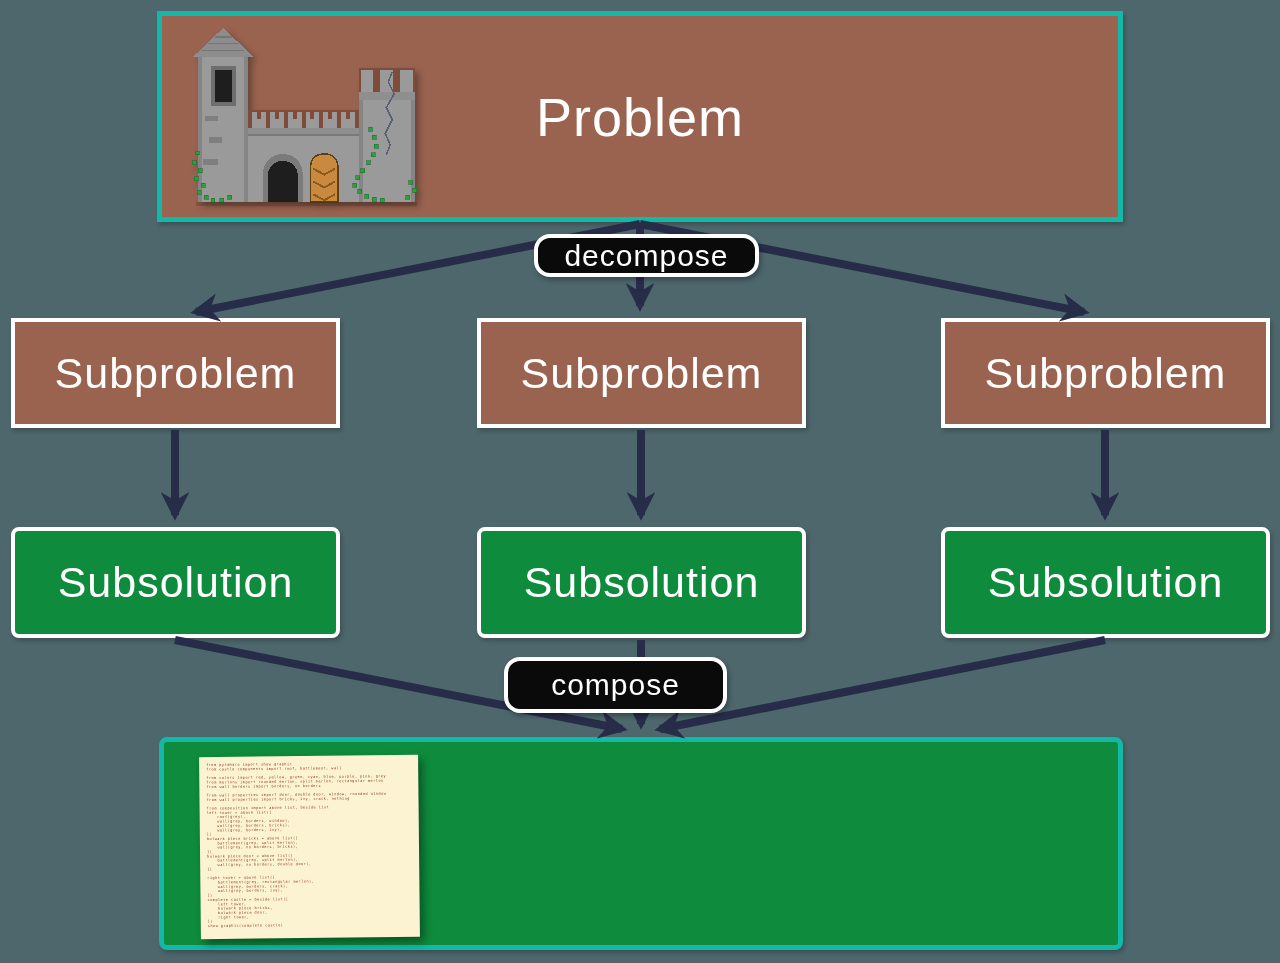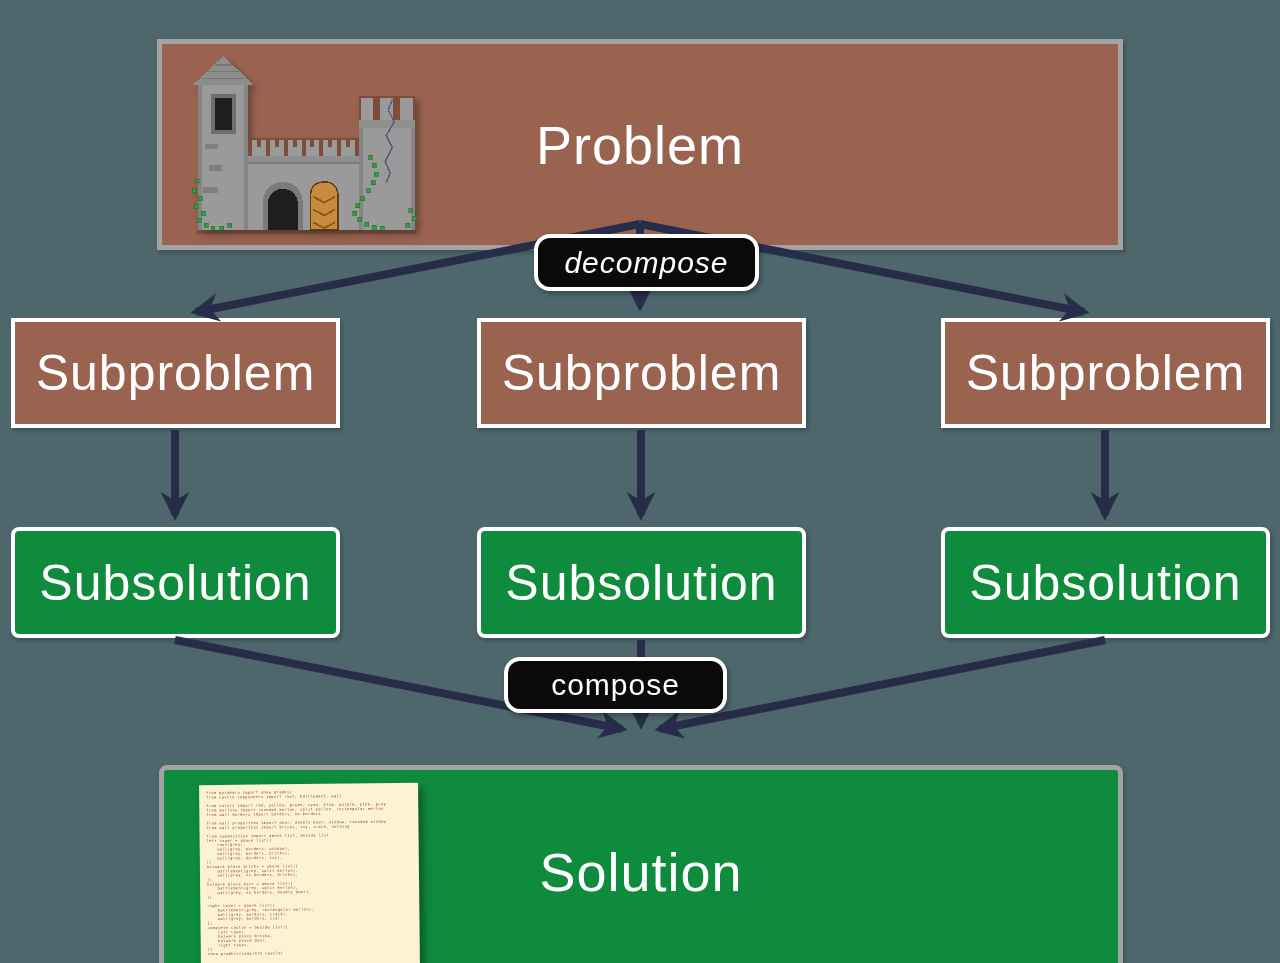--- a/index.html
+++ b/index.html
@@ -13,22 +13,22 @@
   .box {
     position:absolute;
     box-sizing:border-box;
     display:flex; align-items:center; justify-content:center;
     color:#ffffff;
     z-index:1;
     box-shadow:2px 3px 4px rgba(0,0,0,0.22);
   }
   .brown { background:#9a6350; }
   .green { background:#0e8b3c;border-radius:8px; }
-  .big-box { border:5px solid #a3a3a3; font-size:54px; letter-spacing:1px;margin-top:28px; }
-  .small-box { border:4px solid #ffffff; font-size:50px; letter-spacing:1px; }
+  .big-box { border:5px solid #14b8a6; font-size:54px; letter-spacing:1px; }
+  .small-box { border:4px solid #ffffff; font-size:43px; letter-spacing:1px; }
 
   #problem-box   { left:157px; top:11px;  width:966px; height:211px; }
   #solution-box  { left:159px; top:737px; width:964px; height:213px; }
 
   #subproblem-0  { left:11px;  top:318px; width:329px; height:110px; }
   #subproblem-1  { left:477px; top:318px; width:329px; height:110px; }
   #subproblem-2  { left:941px; top:318px; width:329px; height:110px; }
 
   #subsolution-0 { left:11px;  top:527px; width:329px; height:111px; }
   #subsolution-1 { left:477px; top:527px; width:329px; height:111px; }
@@ -41,21 +41,21 @@
     box-sizing:border-box;
     background:#0a0a0a;
     border:4px solid #ffffff;
     border-radius:16px;
     color:#ffffff;
     display:flex; align-items:center; justify-content:center;
     font-size:30px; letter-spacing:1px;
     z-index:5;
     box-shadow:2px 3px 5px rgba(0,0,0,0.3);
   }
-  #decompose-label { left:534px; top:234px; width:225px; height:57px;font-style:italic; }
+  #decompose-label { left:534px; top:234px; width:225px; height:43px; }
   #compose-label   { left:504px; top:657px; width:223px; height:56px; }
 
   #castle-wrap {
     position:absolute; left:28px; top:9px; width:232px; height:190px;
     filter:drop-shadow(4px 4px 3px rgba(0,0,0,0.30));
   }
   #castle-wrap svg { width:100%; height:100%; }
 
   #code-paper {
     position:absolute; left:36px; top:14px; width:219px; height:182px;
@@ -257,14 +257,13 @@
     wall(grey, borders, ivy),
 ])
 complete_castle = beside_list([
     left_tower,
     bulwark_piece_bricks,
     bulwark_piece_door,
     right_tower,
 ])
 show_graphic(complete_castle)</pre>
   </div>
-  <span>Solution</span>
 </div>
 
 </body></html>

